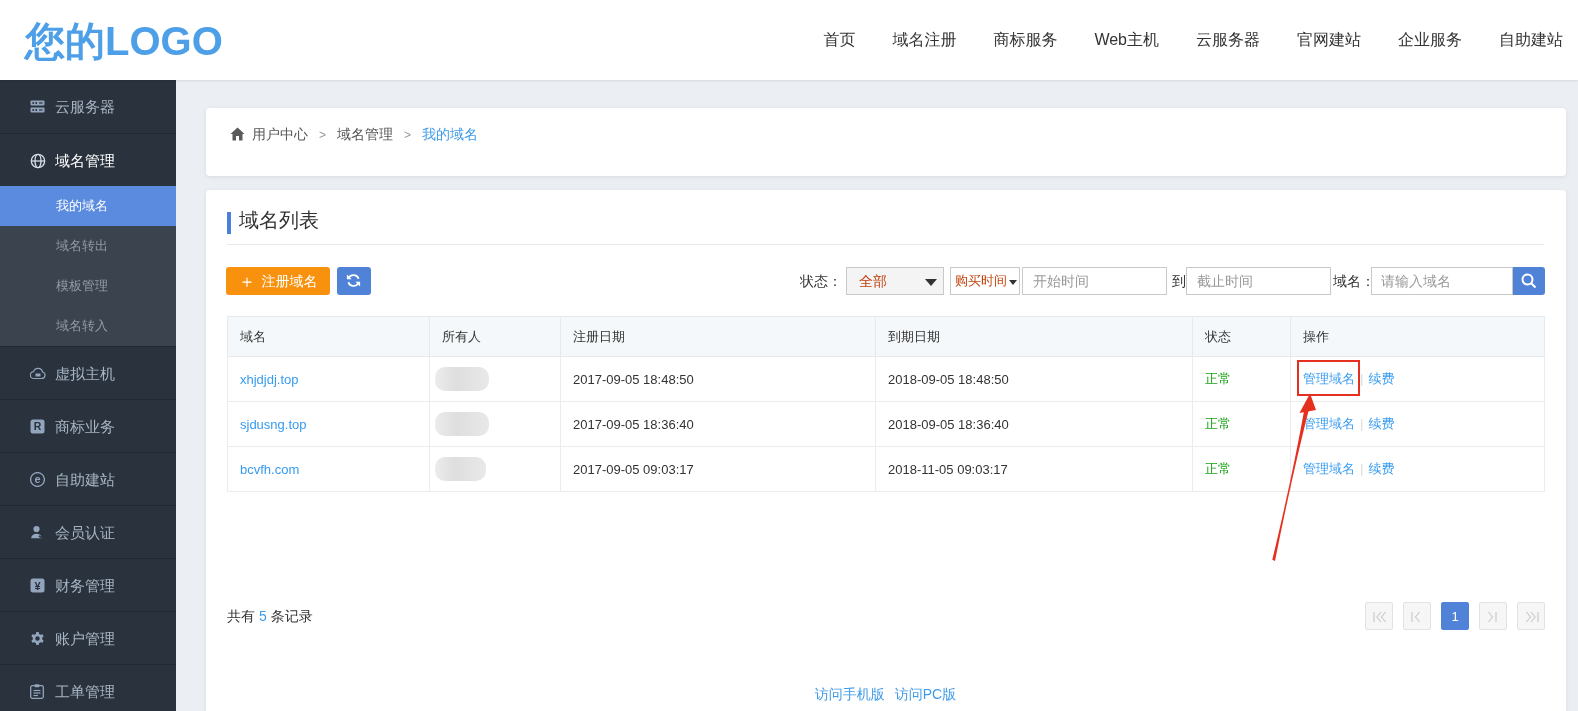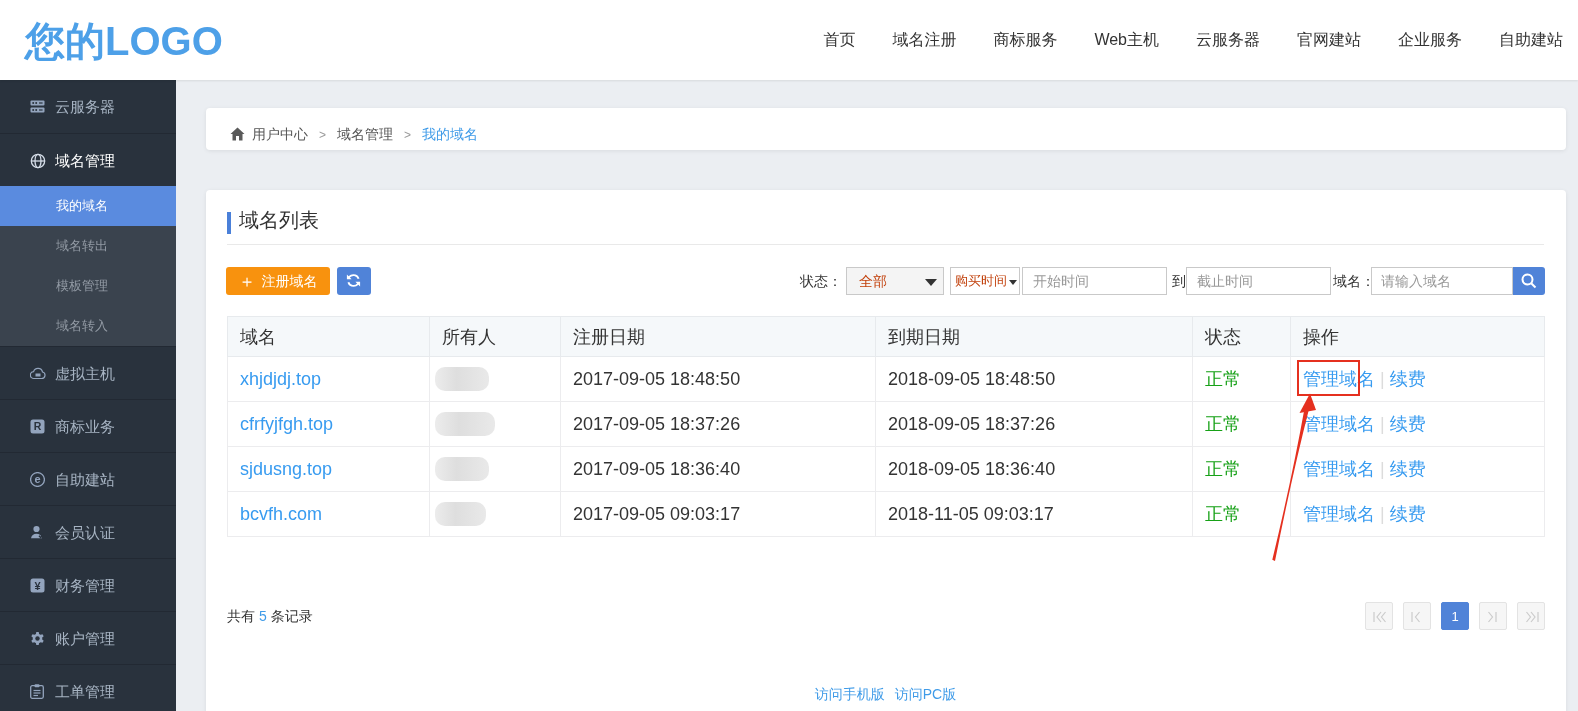--- a/index.html
+++ b/index.html
@@ -14,21 +14,21 @@
 #sb{position:absolute;left:0;top:80px;width:176px;height:631px;background:#29323d}
 .mi{position:relative;height:53px;line-height:53px;color:#a7b4c3;font-size:15px;border-top:1px solid rgba(0,0,0,.16)}
 .mi .tx{position:absolute;left:55px;top:0}
 .mi svg{position:absolute;left:30px;top:19px}
 .mi.first{border-top:none}
 #sub{background:#3a434e}
 .si{height:40px;line-height:40px;color:#939ba5;font-size:13px;padding-left:56px}
 .si.act{background:#5a8bdf;color:#fff}
 
 .card{position:absolute;left:206px;width:1360px;background:#fff;border-radius:4px;box-shadow:0 1px 4px rgba(0,0,0,.08)}
-#crumb{top:108px;height:42px}
+#crumb{top:108px;height:68px}
 #crumb .in{position:absolute;left:24px;top:0;height:52px;line-height:52px;color:#555}
 #crumb .sep{color:#999;margin:0 11px;font-size:12px}
 #crumb .cur{color:#3f9be8}
 #main{top:190px;height:578px}
 #tbar{position:absolute;left:21px;top:22px;width:4px;height:22px;background:#4a80d9}
 #ttl{position:absolute;left:33px;top:17px;font-size:20px;color:#333}
 #tdiv{position:absolute;left:21px;top:54px;width:1317px;height:1px;background:#e9e9e9}
 .btn{position:absolute;top:77px;height:28px;border-radius:3px;color:#fff;font-size:14px}
 #breg{left:20px;width:104px;background:#f8920e;text-align:center;line-height:28px}
 #breg b{font-weight:normal;font-size:17px;margin-right:6px;position:relative;top:1px}
@@ -37,21 +37,21 @@
 
 .flbl{position:absolute;top:77px;height:28px;line-height:28px;color:#333}
 .fbox{position:absolute;top:77px;height:28px;border:1px solid #c9c9c9;background:#fff;line-height:26px;color:#999}
 .sel{color:#c2410c}
 .car{position:absolute;width:0;height:0;border-left:6px solid transparent;border-right:6px solid transparent;border-top:7px solid #333;top:11px}
 .car2{position:absolute;width:0;height:0;border-left:4px solid transparent;border-right:4px solid transparent;border-top:5px solid #333;top:12px}
 #bsearch{position:absolute;left:1307px;top:77px;width:32px;height:28px;background:#5083d8;border-radius:0 3px 3px 0}
 #bsearch svg{position:absolute;left:7px;top:5px}
 
 #tbl{position:absolute;left:21px;top:126px;border-collapse:collapse;table-layout:fixed}
-#tbl th,#tbl td{border:1px solid #ececee;font-weight:normal;text-align:left;padding:0 0 0 12px;font-size:18px}
+#tbl th,#tbl td{border:1px solid #ececee;font-weight:normal;text-align:left;padding:0 0 0 12px;font-size:13px}
 #tbl thead th{background:#f5f8fa;height:40px;color:#333;border-color:#e7eaed}
 #tbl td{height:45px;background:#fff}
 #tbl{border:1px solid #e4e7ea}
 .lk{color:#379bf0}
 .gr{color:#17a117}
 .pill{margin-left:-7px;border-radius:10px;background:#e7e7e7;filter:blur(.6px);background:linear-gradient(90deg,#ececec,#dedede 40%,#e9e9e9)}
 .sp{color:#dcdcdc;margin:0 5px}
 
 #cnt{position:absolute;left:21px;top:412px;height:28px;line-height:28px;color:#333}
 #cnt b{color:#3f9be8;font-weight:normal;margin:0 4px}
@@ -218,30 +218,20 @@
           <td><span class="lk">xhjdjdj.top</span></td>
           <td>
             <div class="pill" style="width:54px;height:24px"></div>
           </td>
           <td>2017-09-05 18:48:50</td>
           <td>2018-09-05 18:48:50</td>
           <td class="gr">正常</td>
           <td><span class="lk">管理域名</span><span class="sp">|</span><span class="lk">续费</span></td>
         </tr>
       <tr>
-          <td><span class="lk">cfrfyjfgh.top</span></td>
-          <td>
-            <div class="pill" style="width:60px;height:24px"></div>
-          </td>
-          <td>2017-09-05 18:37:26</td>
-          <td>2018-09-05 18:37:26</td>
-          <td class="gr">正常</td>
-          <td><span class="lk">管理域名</span><span class="sp">|</span><span class="lk">续费</span></td>
-        </tr>
-      <tr>
           <td><span class="lk">sjdusng.top</span></td>
           <td>
             <div class="pill" style="width:54px;height:24px"></div>
           </td>
           <td>2017-09-05 18:36:40</td>
           <td>2018-09-05 18:36:40</td>
           <td class="gr">正常</td>
           <td><span class="lk">管理域名</span><span class="sp">|</span><span class="lk">续费</span></td>
         </tr>
       <tr>

